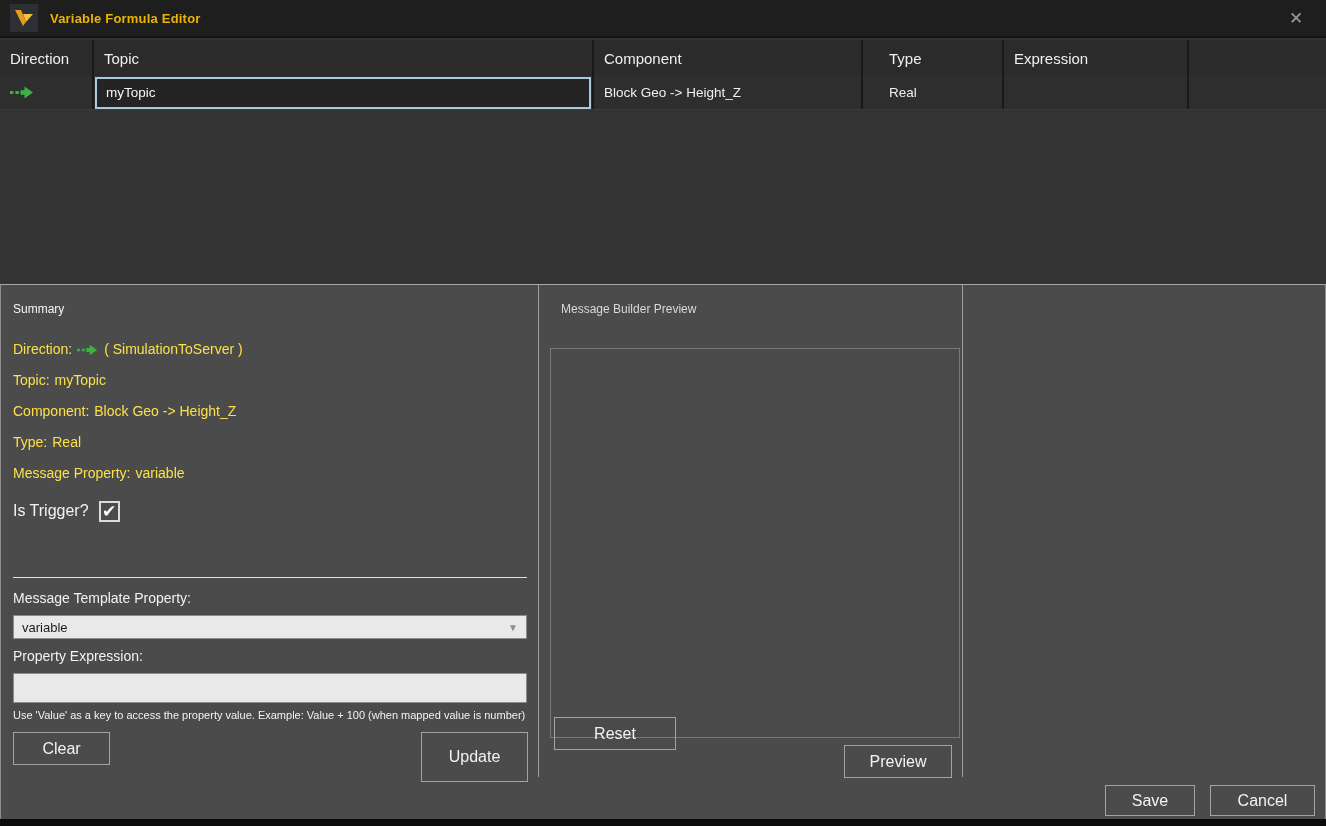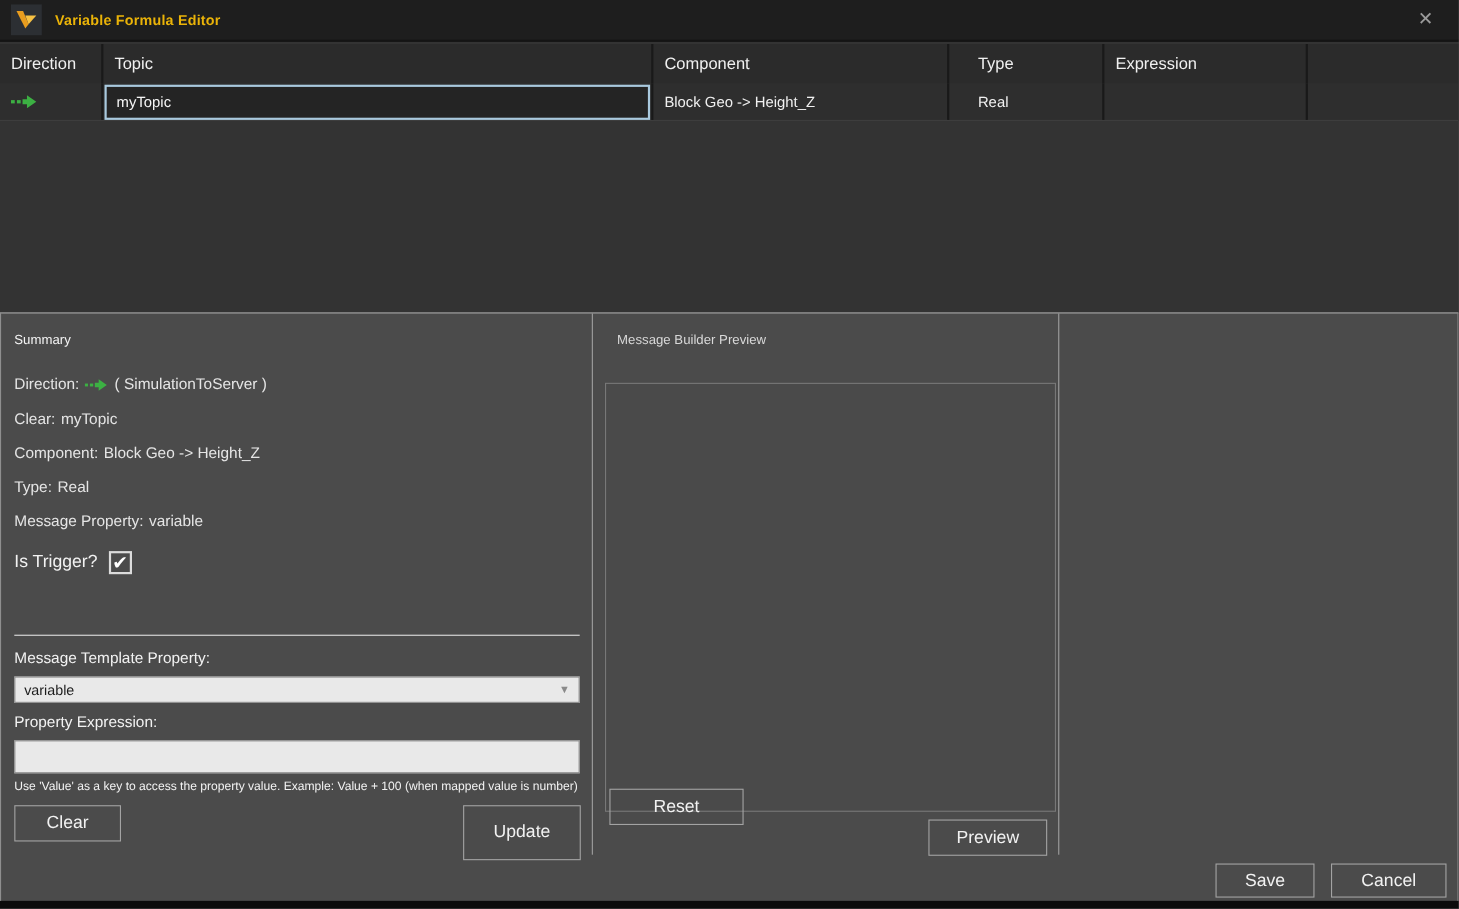--- a/index.html
+++ b/index.html
@@ -62,21 +62,21 @@
   }
   .v-divider { position:absolute; top:0; width:1px; height:492px; background:#a0a0a0; }
   .v-divider.left  { left:537px; }
   .v-divider.right { left:961px; }
 
   
   .summary-panel { position:absolute; left:0; top:0; width:537px; height:100%; }
   .panel-title { font-size:12px; color:#f5f5f5; }
   .summary-title { position:absolute; left:12px; top:17px; }
   .summary-lines { position:absolute; left:12px; top:56px; }
-  .sline { height:31px; font-size:14px; color:#e5e5e5; display:flex; align-items:flex-start; }
+  .sline { height:31px; font-size:14px; color:#fde047; display:flex; align-items:flex-start; }
   .sline .lbl { margin-right:5px; }
   .trigger-line { display:flex; align-items:center; height:26px; margin-top:2px; }
   .checkbox {
     width:21px; height:21px; border:2px solid #dcdcdc; background:#4b4b4b;
     margin-left:10px; display:flex; align-items:center; justify-content:center;
     color:#ffffff; font-size:17px; font-weight:bold; line-height:1; cursor:pointer;
   }
   .hr-line { position:absolute; left:12px; top:292px; width:514px; height:1px; background:#e0e0e0; }
   .form-label { position:absolute; left:12px; font-size:14px; color:#f2f2f2; }
   .lbl-template { top:305px; }
@@ -178,21 +178,21 @@
           <span class="arrow-icon summary-arrow">
             <svg width="21" height="12" viewBox="0 0 24 13">
               <rect x="0" y="5" width="3.4" height="3" fill="#3cb043"></rect>
               <rect x="5.4" y="5" width="3.4" height="3" fill="#3cb043"></rect>
               <polygon points="10.5,4.2 14.5,4.2 14.5,0.5 23,6.5 14.5,12.5 14.5,8.8 10.5,8.8" fill="#3cb043"></polygon>
             </svg>
           </span>
           <span>( SimulationToServer )</span>
         </div>
         <div class="sline">
-          <span class="lbl">Clear:</span>
+          <span class="lbl">Topic:</span>
           <span>myTopic</span>
         </div>
         <div class="sline">
           <span class="lbl">Component:</span>
           <span>Block Geo -&gt; Height_Z</span>
         </div>
         <div class="sline">
           <span class="lbl">Type:</span>
           <span>Real</span>
         </div>

